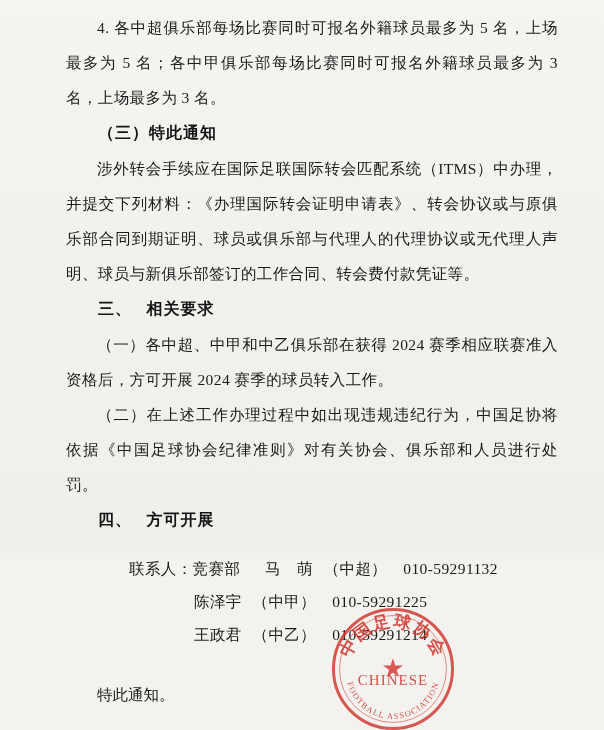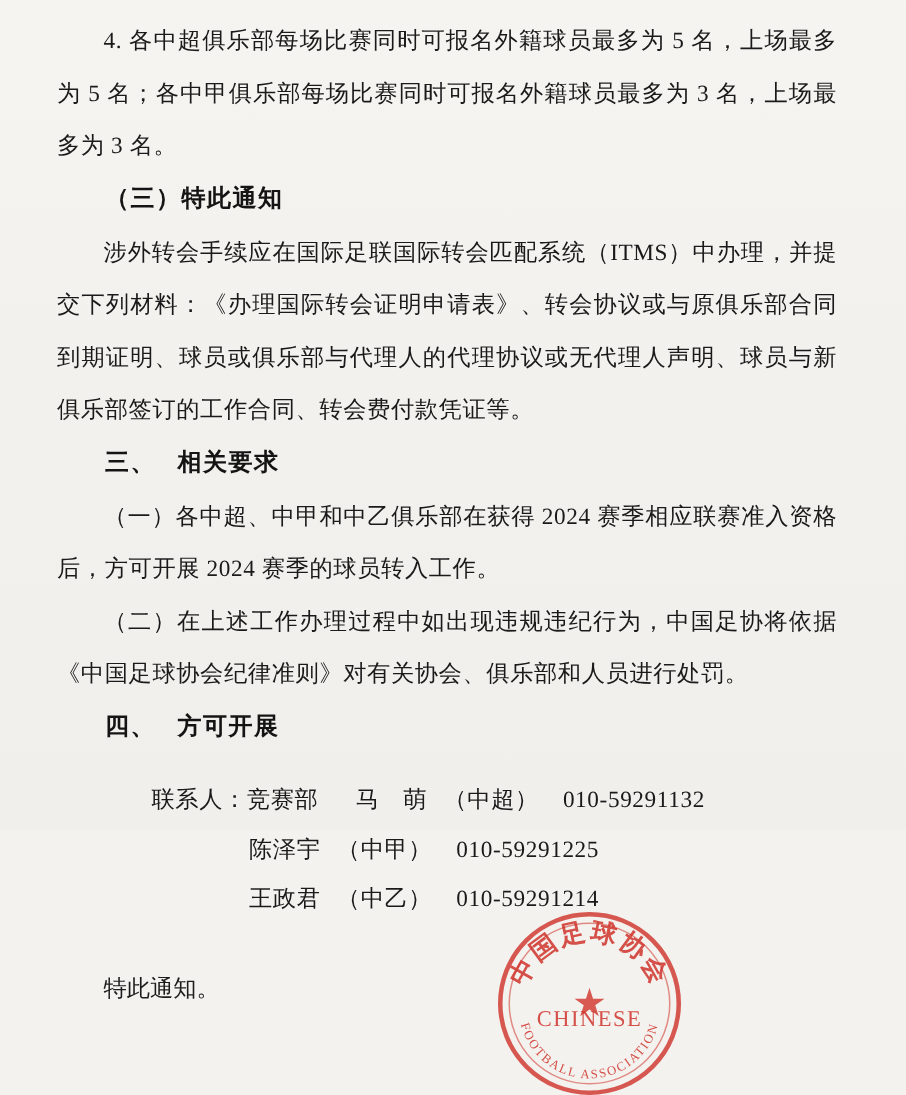--- a/index.html
+++ b/index.html
@@ -13,21 +13,21 @@
     font-family: "Liberation Serif", "DejaVu Serif", serif;
     color: #1c1c1c;
     overflow: hidden;
     position: relative;
   }
   .page {
     position: relative;
     width: 604px;
     height: 553px;
     box-sizing: border-box;
-    padding: 10px 46px 0 38px;
+    padding: 10px 46px 0 66px;
     background: linear-gradient(180deg, #f6f4f1 0%, #f3f1ee 45%, #f1efec 100%);
   }
   .para {
     font-size: 15.5px;
     line-height: 35px;
     letter-spacing: 0.4px;
     text-align: justify;
     text-justify: inter-ideograph;
     margin: 0;
     color: #1a1a1a;

